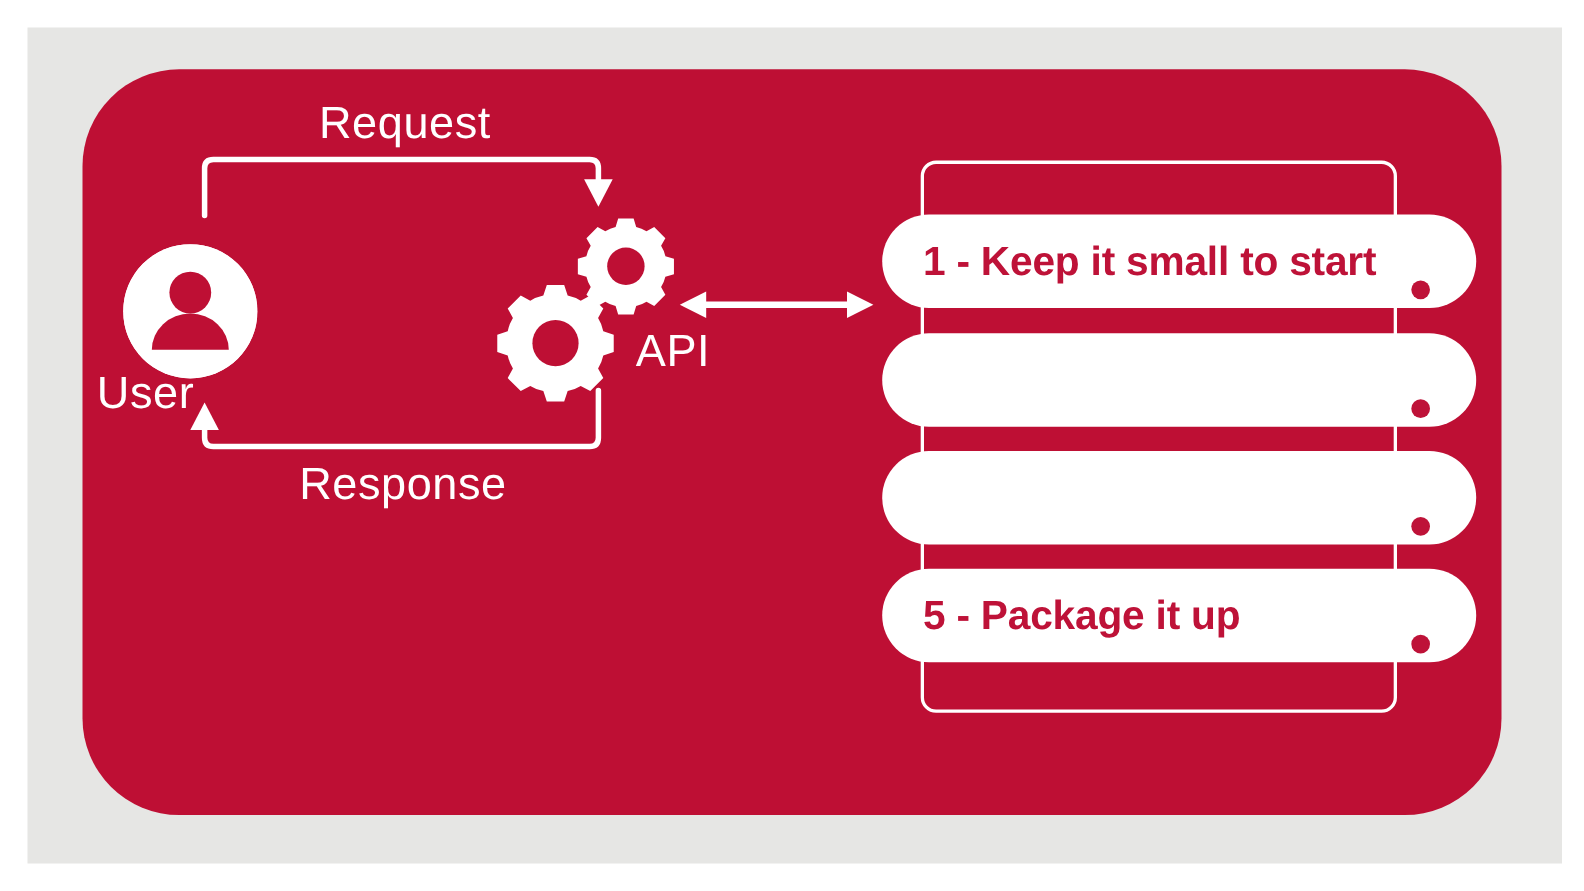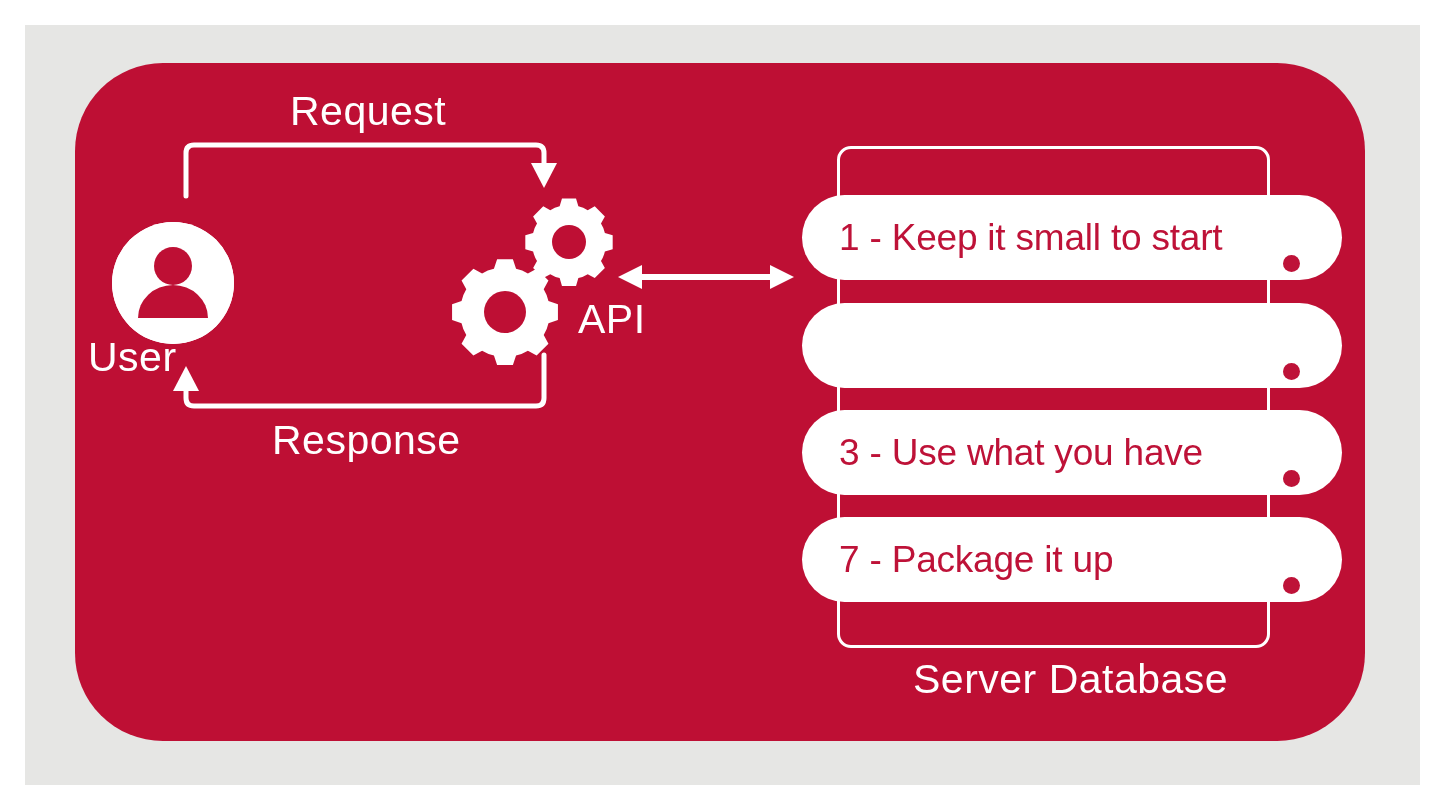--- a/index.html
+++ b/index.html
@@ -138,21 +138,21 @@
     align-items: center;
   }
   .pill-1 { top: 195px; }
   .pill-2 { top: 303px; }
   .pill-3 { top: 410px; }
   .pill-4 { top: 517px; }
 
   .pill-label {
     margin-left: 37px;
     font-size: 37px;
-    font-weight: normal;
+    font-weight: bold;
     color: #be1238;
     white-space: nowrap;
     letter-spacing: -0.2px;
   }
   .pill-dot {
     position: absolute;
     right: 42px;
     bottom: 8px;
     width: 17px;
     height: 17px;
@@ -234,24 +234,22 @@
   <div class="pill pill-1">
     <span class="pill-label">1 - Keep it small to start</span>
     <span class="pill-dot"></span>
   </div>
 
   <div class="pill pill-2">
     <span class="pill-dot"></span>
   </div>
 
   <div class="pill pill-3">
-    <span class="pill-label">3 - Use what you have</span>
     <span class="pill-dot"></span>
   </div>
 
   <div class="pill pill-4">
-    <span class="pill-label">7 - Package it up</span>
-    <span class="pill-dot"></span>
-  </div>
-
-  <div class="label-server-db">Server Database</div>
+    <span class="pill-label">5 - Package it up</span>
+    <span class="pill-dot"></span>
+  </div>
+
 
 </div>
 
 </body></html>

